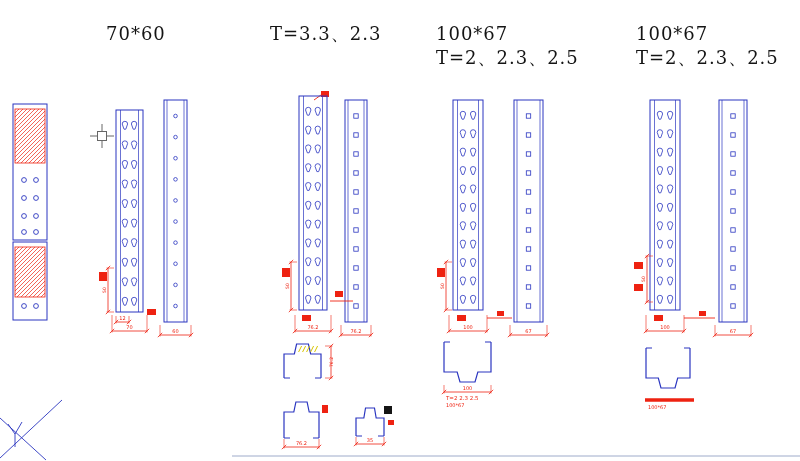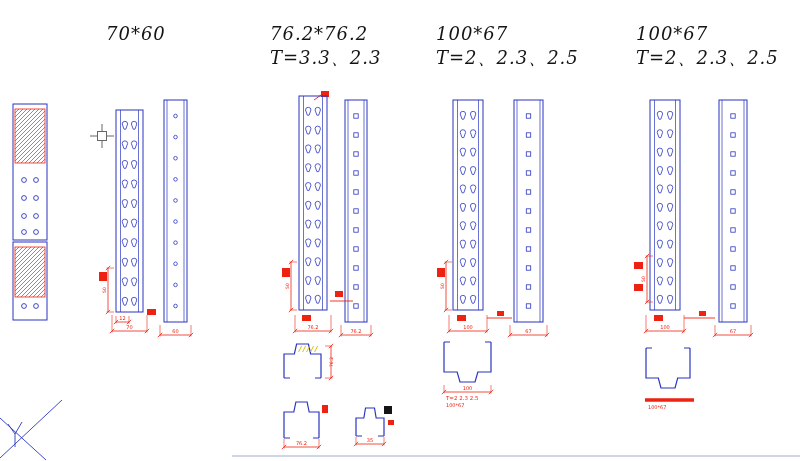--- a/index.html
+++ b/index.html
@@ -1,20 +1,20 @@
 <!DOCTYPE html>
 <html><head>
 <meta charset="utf-8">
 <style>
   * { margin:0; padding:0; box-sizing:border-box; }
   html,body { width:800px; height:461px; background:#ffffff; overflow:hidden; }
   body { font-family:"DejaVu Serif", serif; }
   .stage { position:relative; width:800px; height:461px; background:#ffffff; }
   svg.cad { position:absolute; left:0; top:0; }
-  .hdr { position:absolute; color:#141414; line-height:1.35; white-space:nowrap;font-style:italic; }
+  .hdr { position:absolute; color:#141414; line-height:1.35; white-space:nowrap; }
   .hdr .t { font-size:18px; letter-spacing:1px; }
   .hdr .s { font-size:18px; letter-spacing:1px; }
 </style>
 </head>
 <body>
 
 <div class="stage">
   <svg id="cad" class="cad" width="800" height="461" viewBox="0 0 800 461">
       <rect x="13" y="104" width="34" height="136" fill="none" stroke="#2a35c0" stroke-width="1"></rect>
       <clipPath id="hc0">
@@ -378,21 +378,20 @@
       <line x1="8" y1="424" x2="15" y2="434" stroke="#2a35c0" stroke-width="0.9"></line>
       <line x1="22" y1="422" x2="15" y2="434" stroke="#2a35c0" stroke-width="0.9"></line>
       <line x1="15" y1="434" x2="15" y2="447" stroke="#2a35c0" stroke-width="0.9"></line>
       <line x1="232" y1="456" x2="800" y2="456" stroke="#93a1c4" stroke-width="0.9"></line>
     </svg>
 
   <div class="hdr" style="left:106px; top:22px;">
     <div class="t">70*60</div>
   </div>
   <div class="hdr" style="left:270px; top:22px;">
-    <div class="t">76.2*76.2</div>
     <div class="s">T=3.3、2.3</div>
   </div>
   <div class="hdr" style="left:436px; top:22px;">
     <div class="t">100*67</div>
     <div class="s">T=2、2.3、2.5</div>
   </div>
   <div class="hdr" style="left:636px; top:22px;">
     <div class="t">100*67</div>
     <div class="s">T=2、2.3、2.5</div>
   </div>

